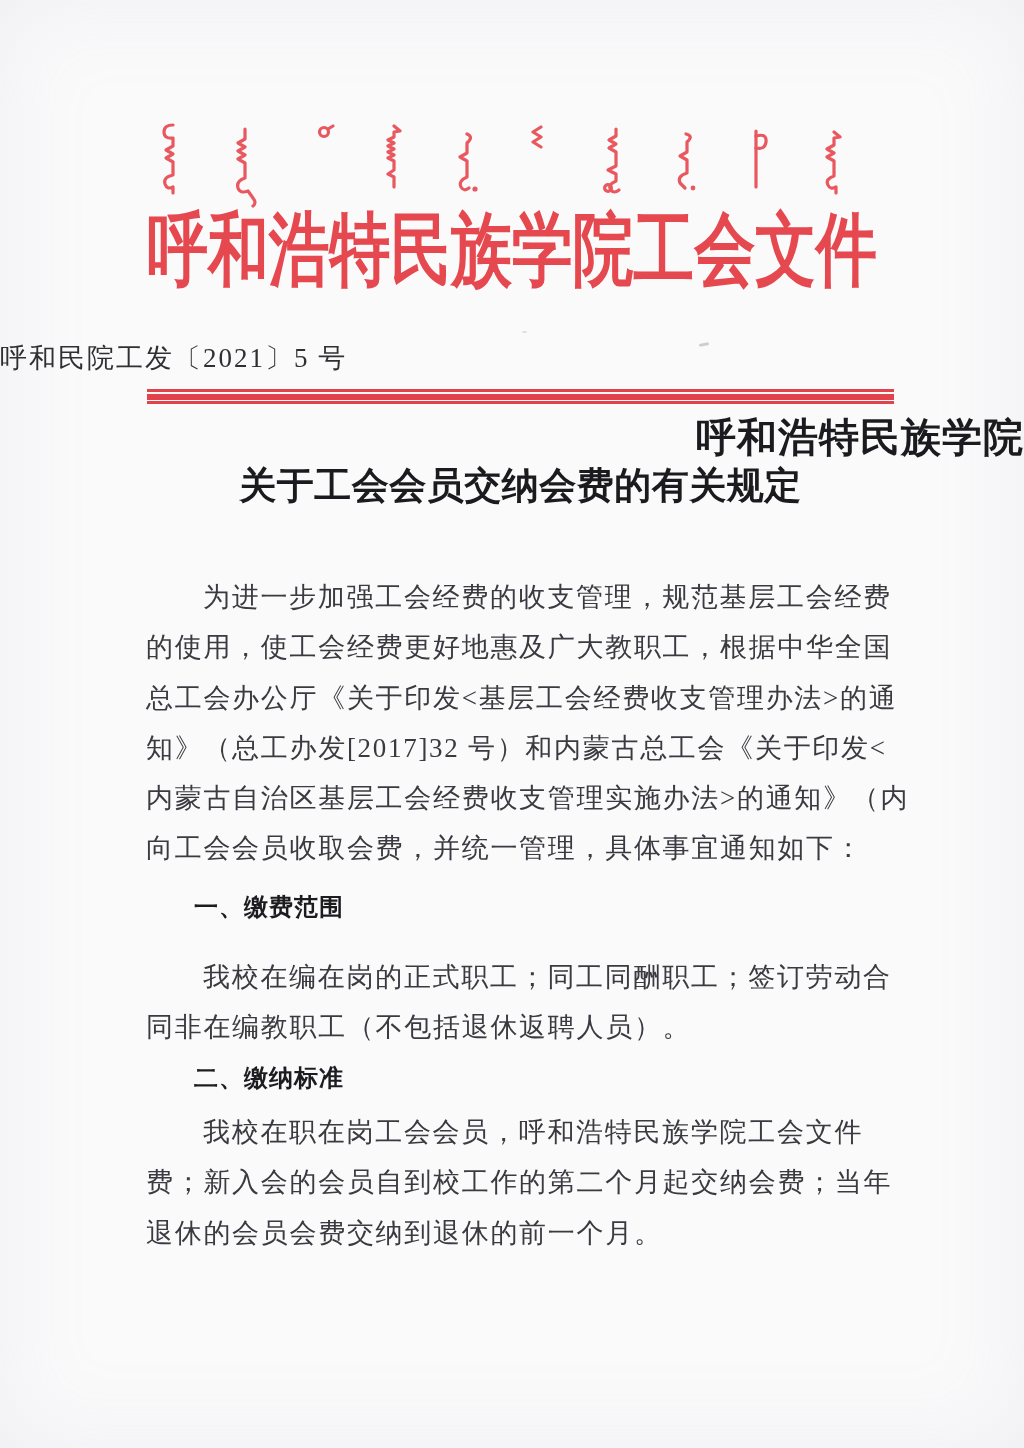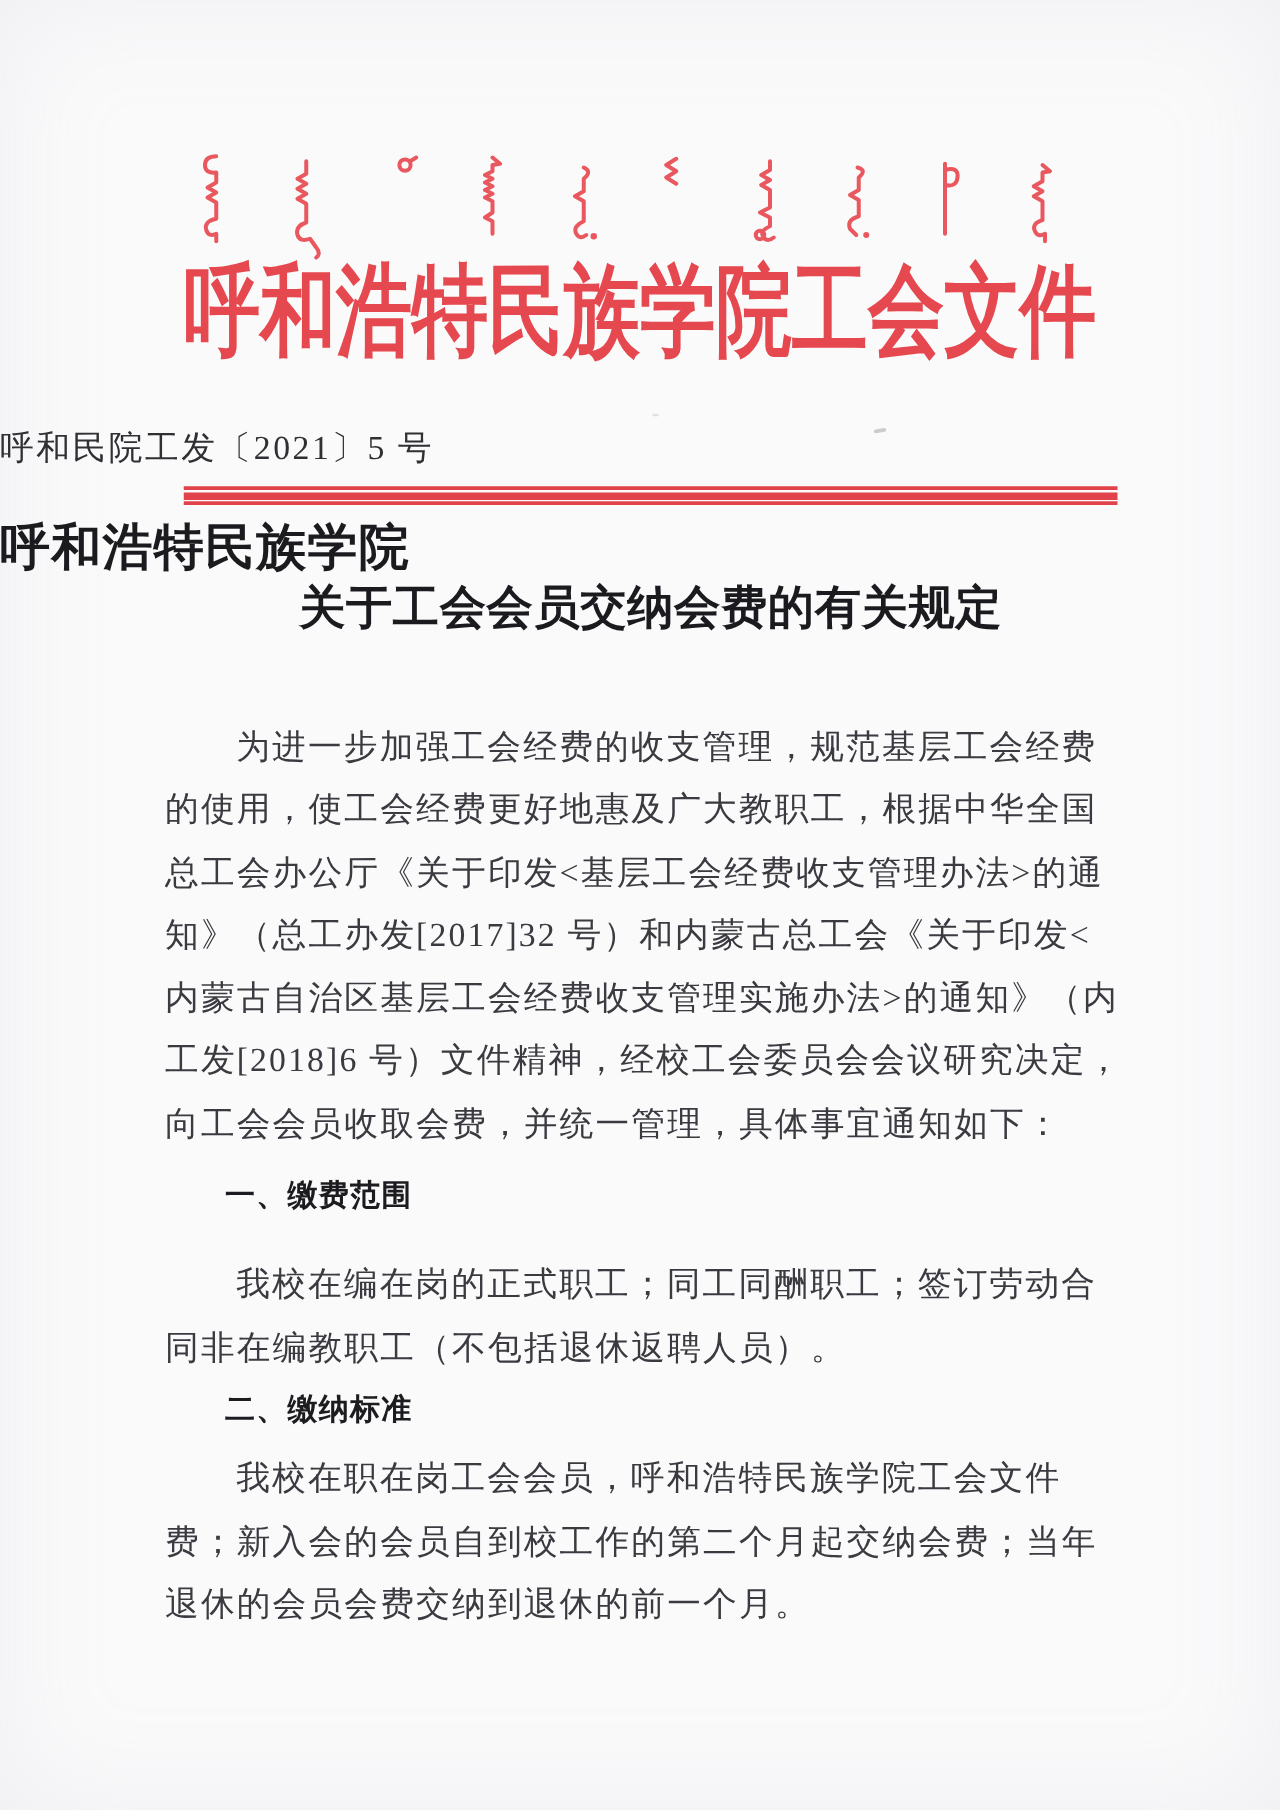--- a/index.html
+++ b/index.html
@@ -33,31 +33,31 @@
     font-size:27px;letter-spacing:2px;color:#303034;
   }
   
   .rule{position:absolute;left:147px;top:389px;width:747px;}
   .rule .r1{height:3px;background:#e2424a;}
   .rule .r2{height:6px;background:#e2424a;margin-top:1.5px;}
   .rule .r3{height:2.5px;background:#e2424a;margin-top:1.5px;}
   
   .doc-title-1{
     position:absolute;top:410px;left:0;right:0;
-    text-align:left;white-space:nowrap;
+    text-align:right;white-space:nowrap;
     font-size:40px;font-weight:900;letter-spacing:1px;color:#1b1b1f;
   }
   .doc-title-2{
     position:absolute;top:461px;left:17px;right:0;
     text-align:center;white-space:nowrap;
     font-size:37px;font-weight:900;letter-spacing:.5px;color:#1b1b1f;
   }
   
   .bodytext{
-    position:absolute;left:132px;top:572px;width:756px;
+    position:absolute;left:146px;top:572px;width:756px;
     font-size:27px;letter-spacing:1.7px;color:#3a3a40;
   }
   .l{height:50.3px;line-height:50.3px;white-space:nowrap;}
   .ind{padding-left:57px;}
   .hd{
     font-family:"Liberation Sans","DejaVu Sans",sans-serif;
     font-weight:700;font-size:24px;letter-spacing:1px;
     padding-left:48px;color:#1c1c20;
   }
   .hd1{margin-top:8px;margin-bottom:20px;}
@@ -140,21 +140,20 @@
 
   <div class="doc-title-1">呼和浩特民族学院</div>
   <div class="doc-title-2">关于工会会员交纳会费的有关规定</div>
 
   <div class="bodytext">
     <div class="l ind">为进一步加强工会经费的收支管理，规范基层工会经费</div>
     <div class="l">的使用，使工会经费更好地惠及广大教职工，根据中华全国</div>
     <div class="l">总工会办公厅《关于印发&lt;基层工会经费收支管理办法&gt;的通</div>
     <div class="l">知》（总工办发[2017]32 号）和内蒙古总工会《关于印发&lt;</div>
     <div class="l">内蒙古自治区基层工会经费收支管理实施办法&gt;的通知》（内</div>
-    <div class="l">工发[2018]6 号）文件精神，经校工会委员会会议研究决定，</div>
     <div class="l">向工会会员收取会费，并统一管理，具体事宜通知如下：</div>
     <div class="l hd hd1">一、缴费范围</div>
     <div class="l ind">我校在编在岗的正式职工；同工同酬职工；签订劳动合</div>
     <div class="l">同非在编教职工（不包括退休返聘人员）。</div>
     <div class="l hd hd2">二、缴纳标准</div>
     <div class="l ind">我校在职在岗工会会员，呼和浩特民族学院工会文件</div>
     <div class="l">费；新入会的会员自到校工作的第二个月起交纳会费；当年</div>
     <div class="l">退休的会员会费交纳到退休的前一个月。</div>
   </div>
 

